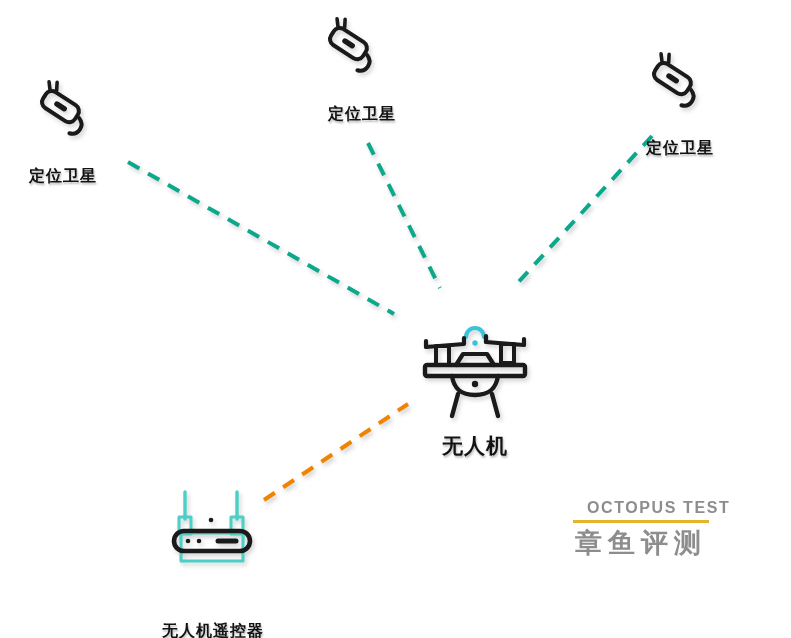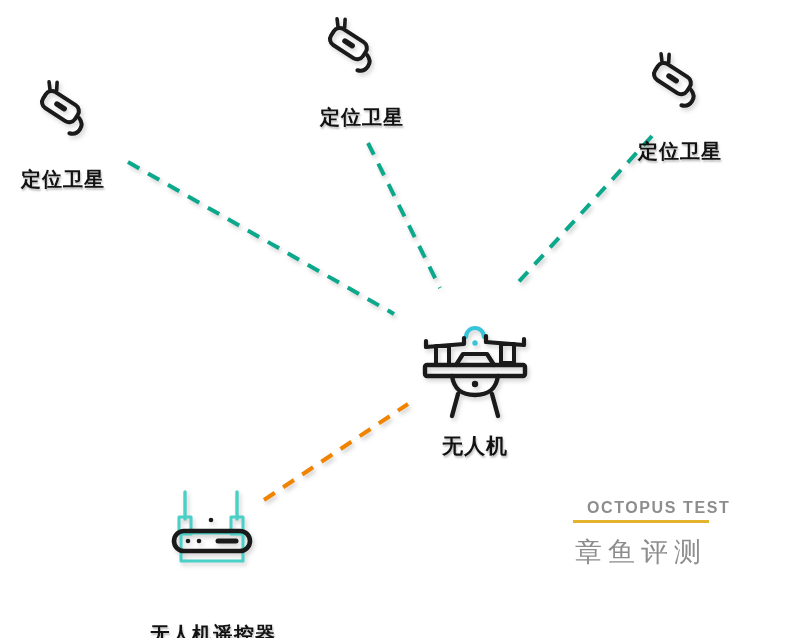--- a/index.html
+++ b/index.html
@@ -15,29 +15,29 @@
   
   .icon{position:absolute;overflow:visible;filter:drop-shadow(2px 3px 2px rgba(110,110,110,.30));}
   .ink{stroke:#1a1a1a;fill:none;stroke-linecap:round;stroke-linejoin:round;}
   .ink-fill{fill:#1a1a1a;stroke:none;}
   .wifi{stroke:#38c5da;fill:none;stroke-linecap:round;}
   .wifi-dot{fill:#38c5da;stroke:none;}
   .cyanline{stroke:#4ad0c6;fill:none;stroke-linecap:round;stroke-linejoin:round;}
   
   .node-label{
     position:absolute;transform:translateX(-50%);
-    font-weight:700;font-size:20px;letter-spacing:1px;color:#121212;
+    font-weight:700;font-size:16px;letter-spacing:1px;color:#121212;
     white-space:nowrap;text-shadow:1px 2px 2px rgba(90,90,90,.40);
   }
   .drone-label{font-size:21px;}
   
   .logo{position:absolute;left:571px;top:499px;width:140px;text-align:center;color:#8d8d8d;}
   .logo-en{font-size:16px;font-weight:700;letter-spacing:1.6px;white-space:nowrap;margin-left:16px;}
   .logo-bar{height:3px;background:#e4b42c;margin:3px 2px 0 2px;}
-  .logo-cn{font-size:27px;font-weight:400;letter-spacing:6px;margin-top:11px;white-space:nowrap;}
+  .logo-cn{font-size:27px;font-weight:700;letter-spacing:6px;margin-top:2px;white-space:nowrap;}
 </style>
 </head>
 <body>
 
 <div class="canvas">
 
   <svg class="links" width="791" height="638" viewBox="0 0 791 638">
     <line class="link link-gps" x1="128" y1="162" x2="394" y2="314" stroke="#0ca88b"></line>
     <line class="link link-gps" x1="368" y1="143" x2="440" y2="288" stroke="#0ca88b"></line>
     <line class="link link-gps" x1="652" y1="136" x2="513" y2="288" stroke="#0ca88b"></line>

